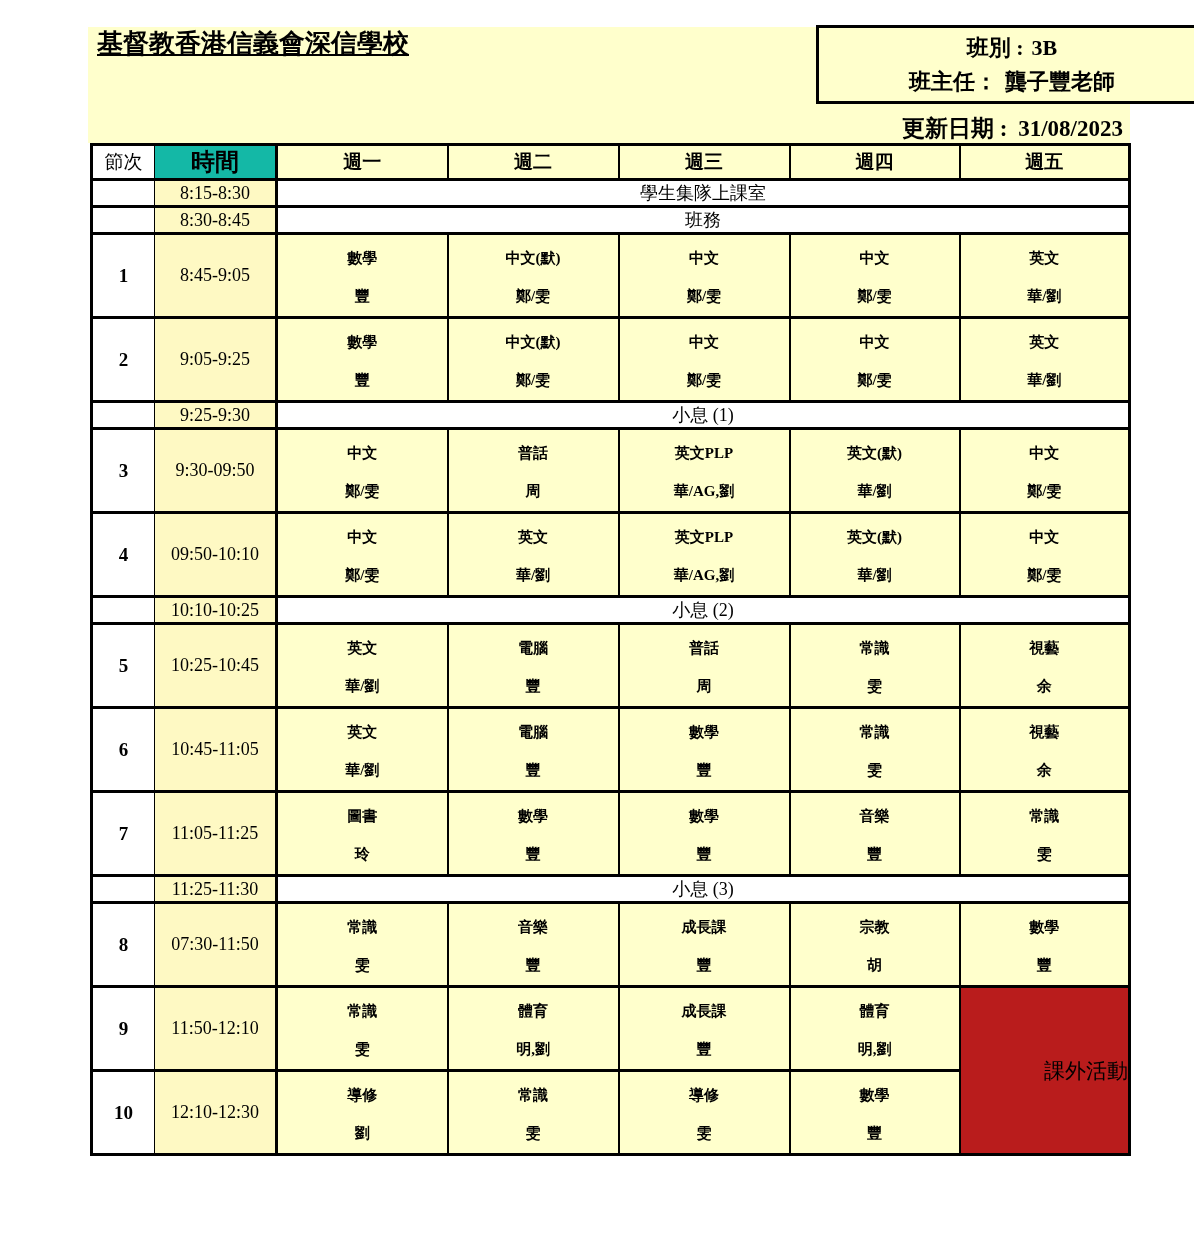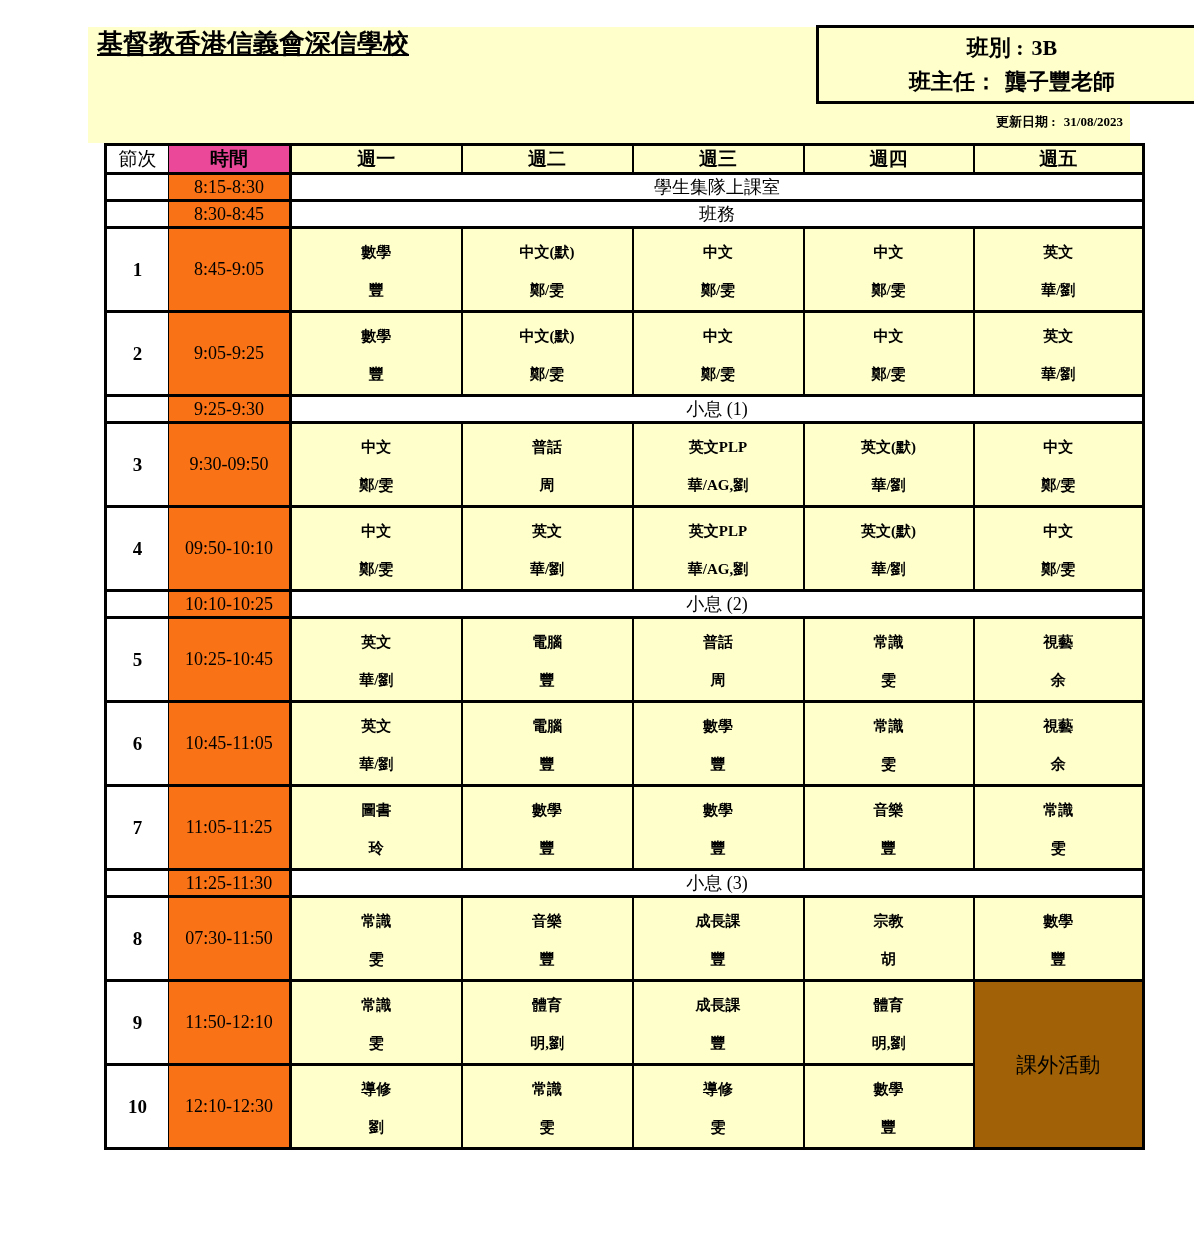--- a/index.html
+++ b/index.html
@@ -28,56 +28,56 @@
     background:#FFFFCC;
     border:3px solid #000000;
     display:flex; flex-direction:column; justify-content:center; align-items:center;
     font-size:22px; font-weight:bold; line-height:34px;
   }
   .class-box .line { display:flex; }
   .class-box .line span { margin:0 4px; }
   .update-line {
     position:absolute; left:88px; top:113px; width:1035px;
     text-align:right;
-    font-size:13px; font-weight:bold;padding-left:12px;
+    font-size:23px; font-weight:bold;padding-left:12px;
   }
   .update-line span { margin-left:5px; }
   table.timetable {
-    position:absolute; left:104px; top:143px;
+    position:absolute; left:90px; top:143px;
     width:1038px;
     border-collapse:collapse; table-layout:fixed;
     border:3px solid #000000;
   }
   td, th {
     border:2px solid #000000;
     border-top-width:3px; border-bottom-width:3px;
     overflow:hidden;
   }
   .c-num  { border-right-width:1px; background:#ffffff; text-align:center; vertical-align:middle;
             font-weight:bold; font-size:19px; }
-  .c-time { border-left-width:1px; border-right-width:3px; background:#f97316;
+  .c-time { border-left-width:1px; border-right-width:3px; background:#fef9c3;
             text-align:center; vertical-align:middle; font-size:18px; font-weight:normal; }
   th.c-num  { font-weight:normal; font-size:19px; }
-  th.c-time { font-weight:bold; font-size:19px; background:#ec4899; }
+  th.c-time { font-weight:bold; font-size:24px; background:#14b8a6; }
   th.c-day  { background:#FFFFCC; font-weight:bold; font-size:19px;
               text-align:center; vertical-align:middle; }
   tr.r-head { height:26px; }
   tr.r-span { height:27px; }
   tr.r-period { height:84px; }
   td.c-subject {
     background:#FFFFCC; text-align:center; vertical-align:top;
     font-weight:bold; font-size:15px; padding-top:4px;
   }
   td.c-subject div { line-height:38px; }
   td.c-merged {
     background:#ffffff; text-align:center; vertical-align:middle;
     font-size:18px; font-weight:normal;margin-top:28px;
   }
   td.c-activity {
-    background:#a16207; text-align:center; vertical-align:middle;
+    background:#b91c1c; text-align:right; vertical-align:middle;
     font-size:21px; font-weight:normal;
   }
 </style>
 </head>
 <body>
 
 <div class="yellow-band"></div>
 
 <div class="title-block">
   <div>基督教香港信義會深信學校</div>

